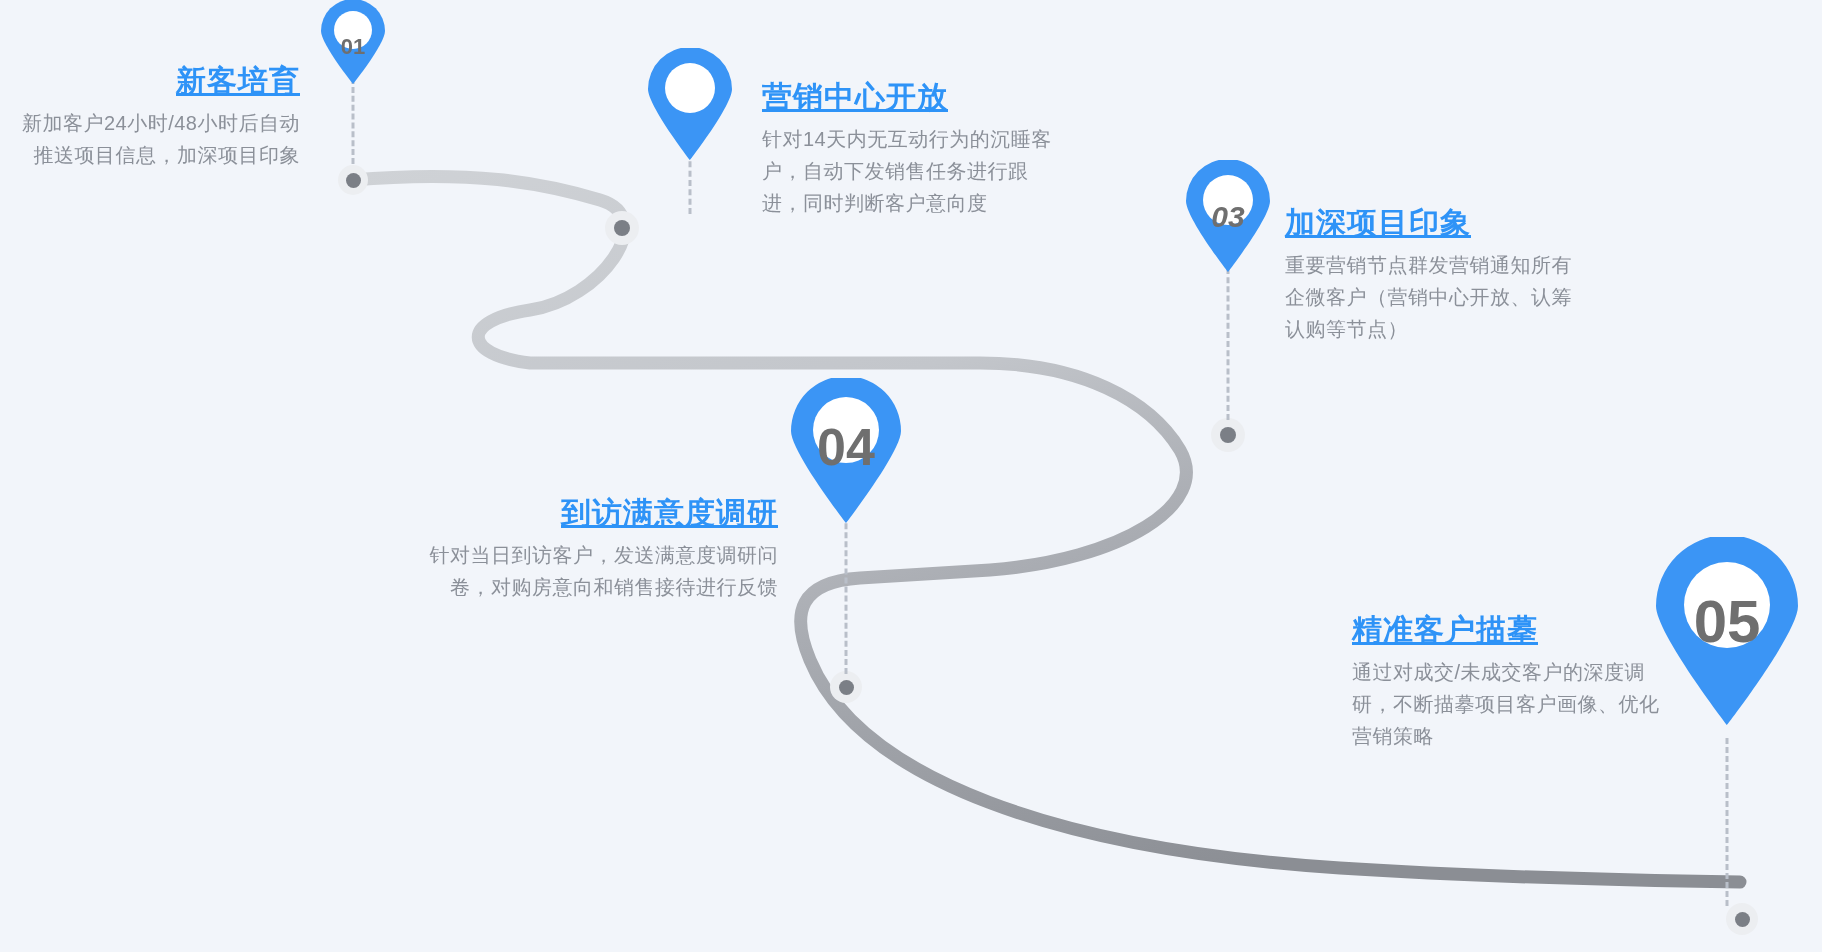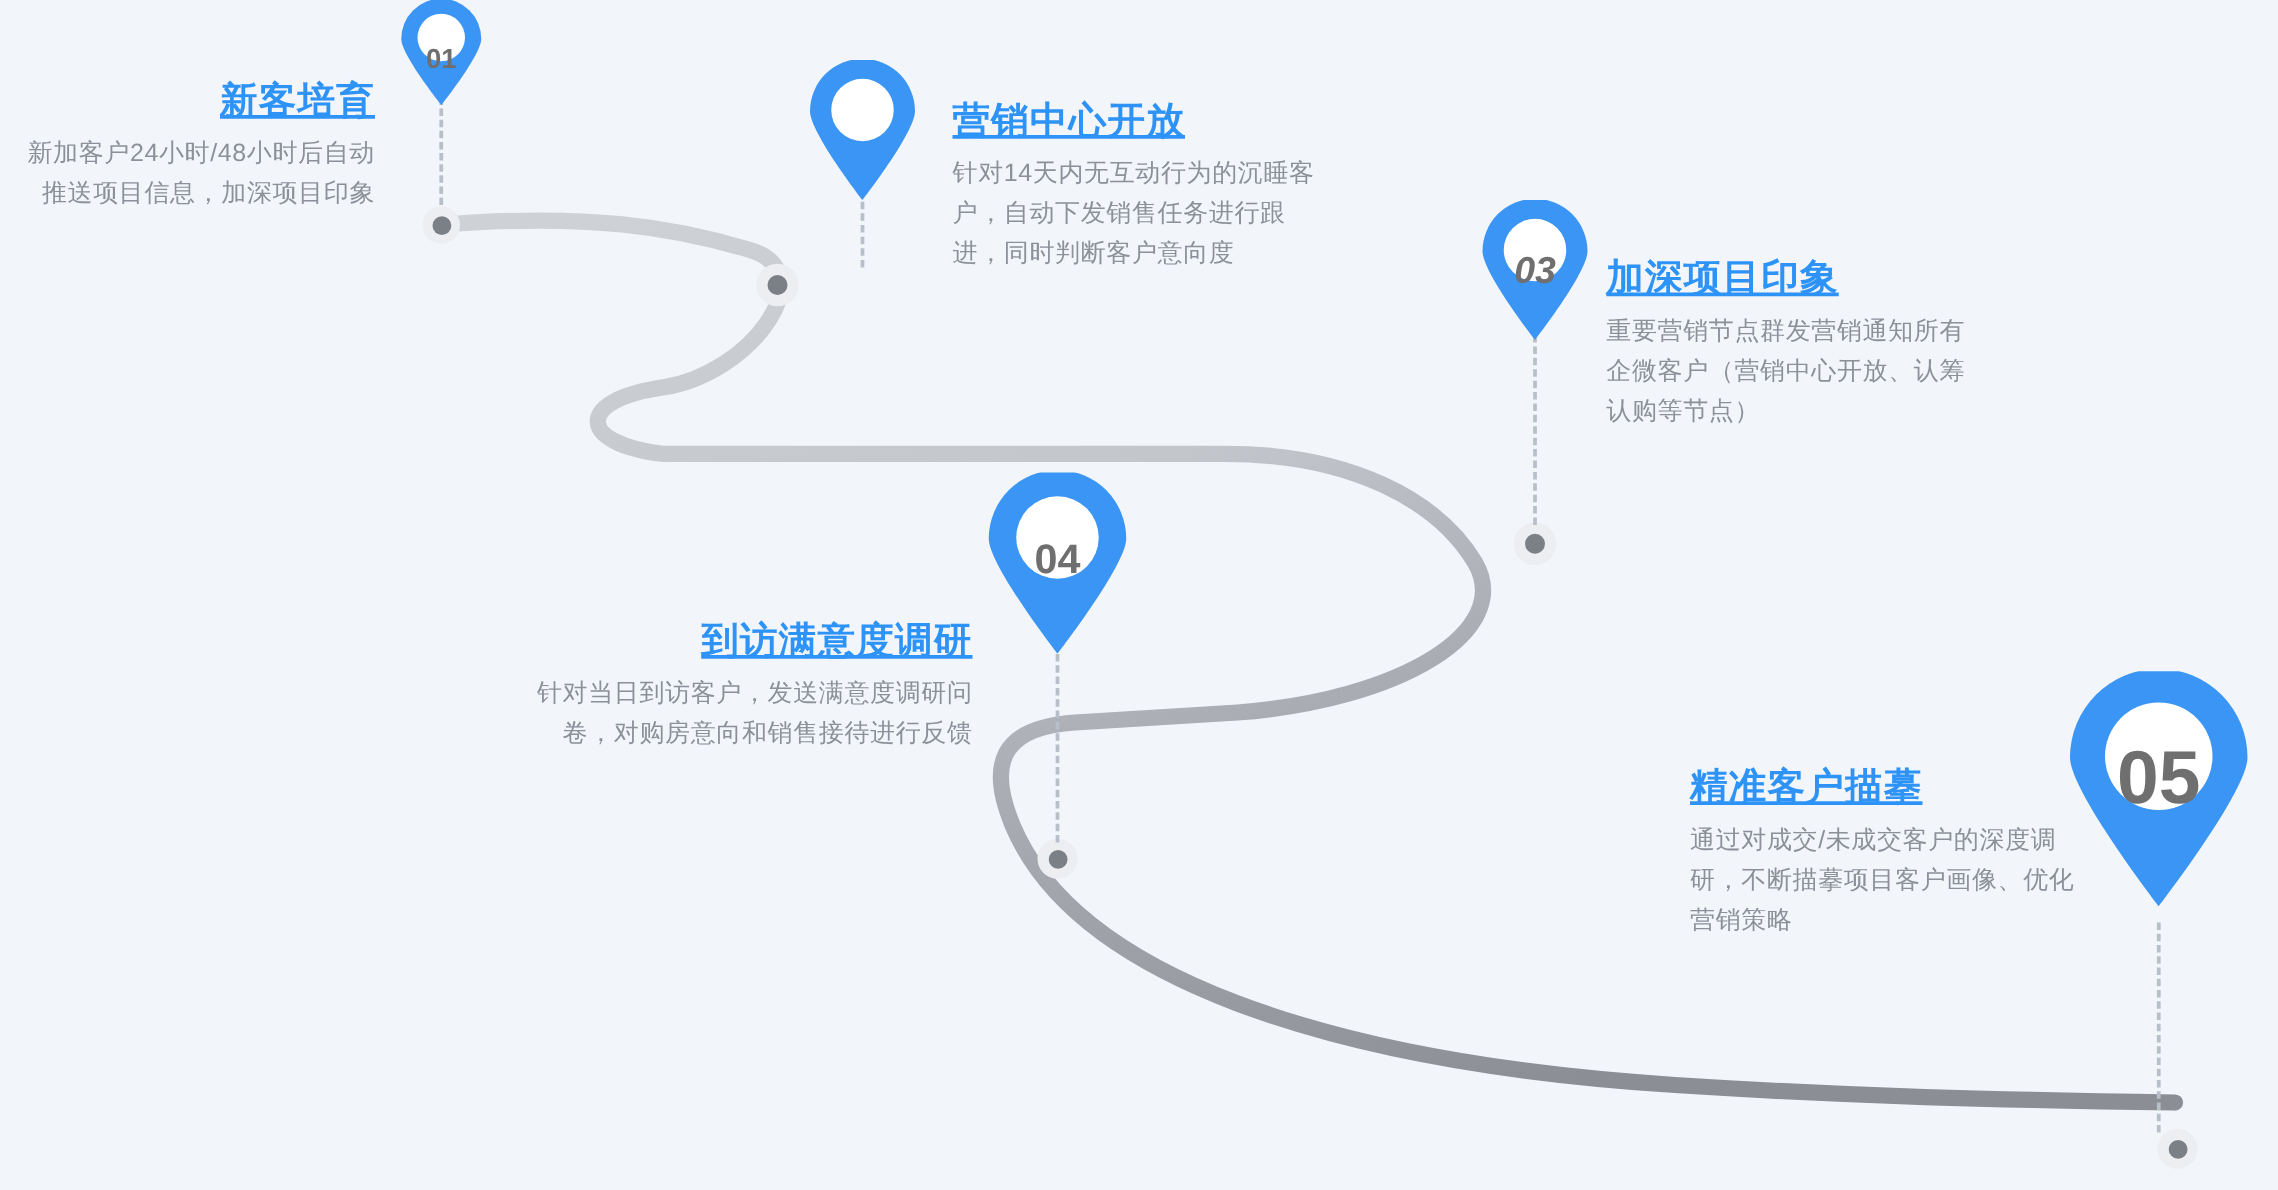--- a/index.html
+++ b/index.html
@@ -158,21 +158,21 @@
       <circle cx="48" cy="40" r="25" fill="#ffffff"></circle>
     </svg>
     <div class="pin-num" style="line-height:82px; font-size:30px;">03</div>
   </div>
 
   <div class="pin" style="left:846px; top:378px; width:124px; height:145px;">
     <svg class="pin-svg" width="124" height="145" viewBox="0 0 124 145">
       <path d="M62 145 C62 145 7 74 7 53 A55 55 0 1 1 117 53 C117 74 62 145 62 145 Z" fill="#3b95f5"></path>
       <circle cx="62" cy="52" r="33" fill="#ffffff"></circle>
     </svg>
-    <div class="pin-num" style="line-height:106px; font-size:33px;">04</div>
+    <div class="pin-num" style="line-height:106px; font-size:52px;">04</div>
   </div>
 
   <div class="pin" style="left:1727px; top:537px; width:160px; height:188px;">
     <svg class="pin-svg" width="160" height="188" viewBox="0 0 160 188">
       <path d="M80 188 C80 188 9 96 9 69 A71 71 0 1 1 151 69 C151 96 80 188 80 188 Z" fill="#3b95f5"></path>
       <circle cx="80" cy="68" r="43" fill="#ffffff"></circle>
     </svg>
     <div class="pin-num" style="line-height:138px; font-size:60px;">05</div>
   </div>
 

